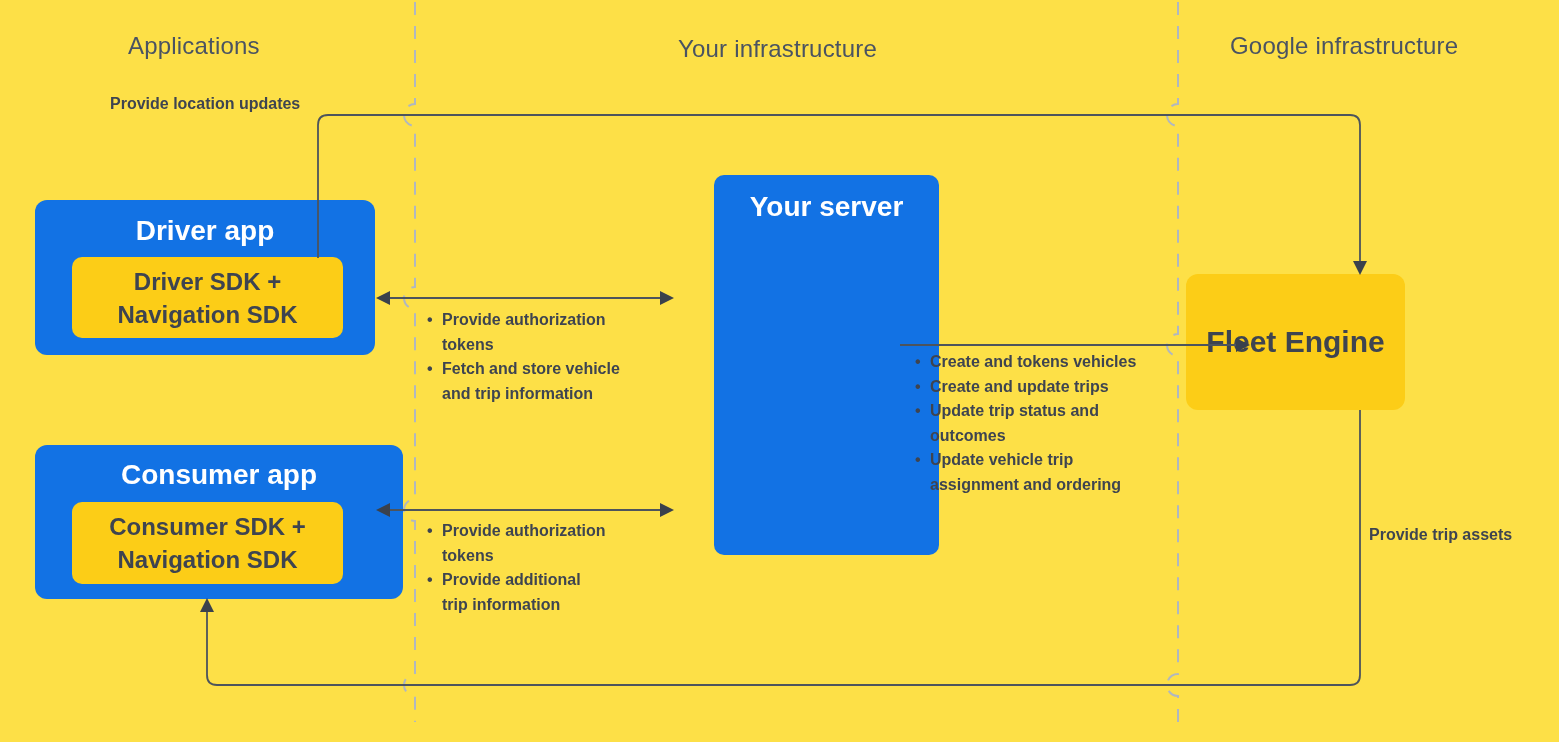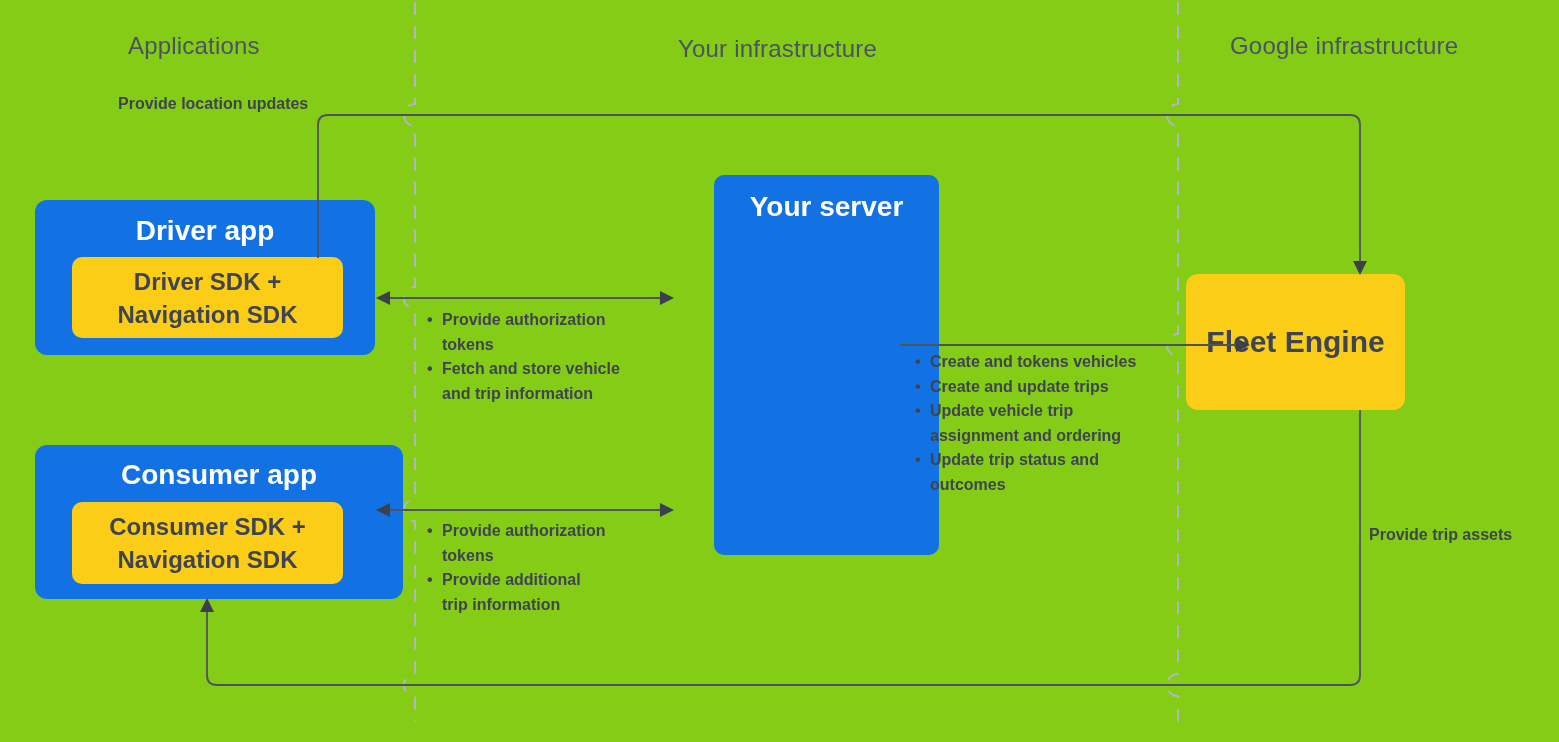--- a/index.html
+++ b/index.html
@@ -1,17 +1,17 @@
 <!DOCTYPE html>
 <html style="--blue: #1272E4; --yellow: #FCCD17; --line: #4D545C; --arrow: #3A414C; --divider: #B0B7C0; --header: #4A5362; --text_dark: #3E4450; --text_light: #FFFFFF;"><head>
 <meta charset="utf-8">
 <style>
   html,body{margin:0;padding:0;background:#ffffff;}
   #stage{
-    position:relative;width:1559px;height:742px;background:#84cc16;overflow:hidden;
+    position:relative;width:1559px;height:742px;background:#fde047;overflow:hidden;
     font-family:"Liberation Sans", sans-serif;
   }
   .abs{position:absolute;}
   .col-header{
     font-size:24px;color:var(--header,#4A5362);letter-spacing:.2px;white-space:nowrap;
   }
   .edge-label{
     font-size:16px;font-weight:700;color:var(--text_dark,#33383F);white-space:nowrap;
   }
   .bullets{width:230px;}
@@ -48,21 +48,21 @@
 </style>
 </head>
 <body>
 
 <div id="stage">
 
   <div class="abs col-header" style="left:128px;top:32px;">Applications</div>
   <div class="abs col-header" style="left:678px;top:35px;">Your infrastructure</div>
   <div class="abs col-header" style="left:1230px;top:32px;">Google infrastructure</div>
 
-  <div class="abs edge-label" style="left:118px;top:95px;">Provide location updates</div>
+  <div class="abs edge-label" style="left:110px;top:95px;">Provide location updates</div>
   <div class="abs edge-label" style="left:1369px;top:526px;">Provide trip assets</div>
 
   <div class="abs node node-blue" style="left:35px;top:200px;width:340px;height:155px;">
     <div class="node-title" style="margin-top:15px;">Driver app</div>
     <div class="sdk-box abs" style="left:37px;top:57px;width:271px;height:81px;">
       <div class="sdk-text">Driver SDK +
 Navigation SDK</div>
     </div>
   </div>
 
@@ -92,24 +92,24 @@
   <div class="abs bullets" style="left:425px;top:519px;">
     <div class="bullet-item">Provide authorization
 tokens</div>
     <div class="bullet-item">Provide additional
 trip information</div>
   </div>
 
   <div class="abs bullets" style="left:913px;top:350px;width:260px;">
     <div class="bullet-item">Create and tokens vehicles</div>
     <div class="bullet-item">Create and update trips</div>
+    <div class="bullet-item">Update trip status and
+outcomes</div>
     <div class="bullet-item">Update vehicle trip
 assignment and ordering</div>
-    <div class="bullet-item">Update trip status and
-outcomes</div>
   </div>
 
   <svg id="wires" width="1559" height="742" viewBox="0 0 1559 742">
 
     <path class="divider" d="M415,2 V104 A11,11 0 0 0 415,126 V287 A11,11 0 0 0 415,309 V499 A11,11 0 0 0 415,521 V674 A11,11 0 0 0 415,696 V722"></path>
     <path class="divider" d="M1178,2 V104 A11,11 0 0 0 1178,126 V334 A11,11 0 0 0 1178,356 V674 A11,11 0 0 0 1178,696 V722"></path>
 
     <g>
       <path class="wire" d="M318,258 L318,125 Q318,115 328,115 L1350,115 Q1360,115 1360,125 L1360,262"></path>
       <polygon class="ahead" points="1360,275 1353,261 1367,261"></polygon>

